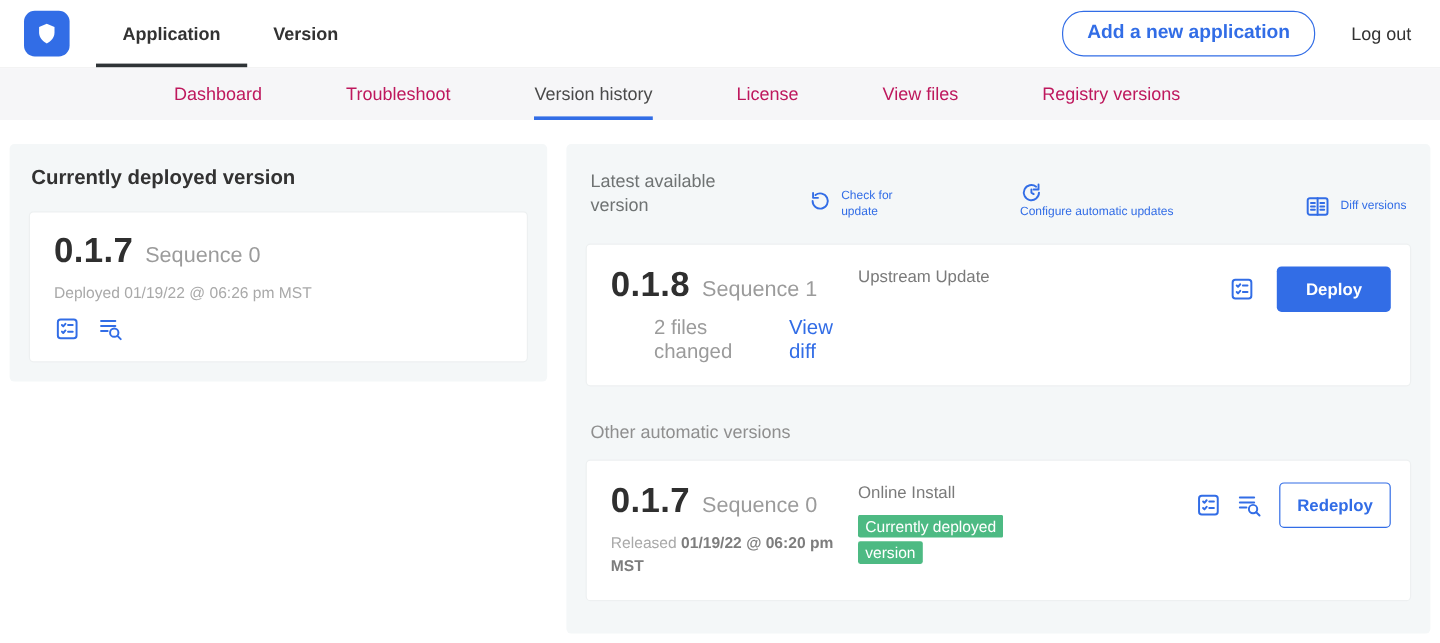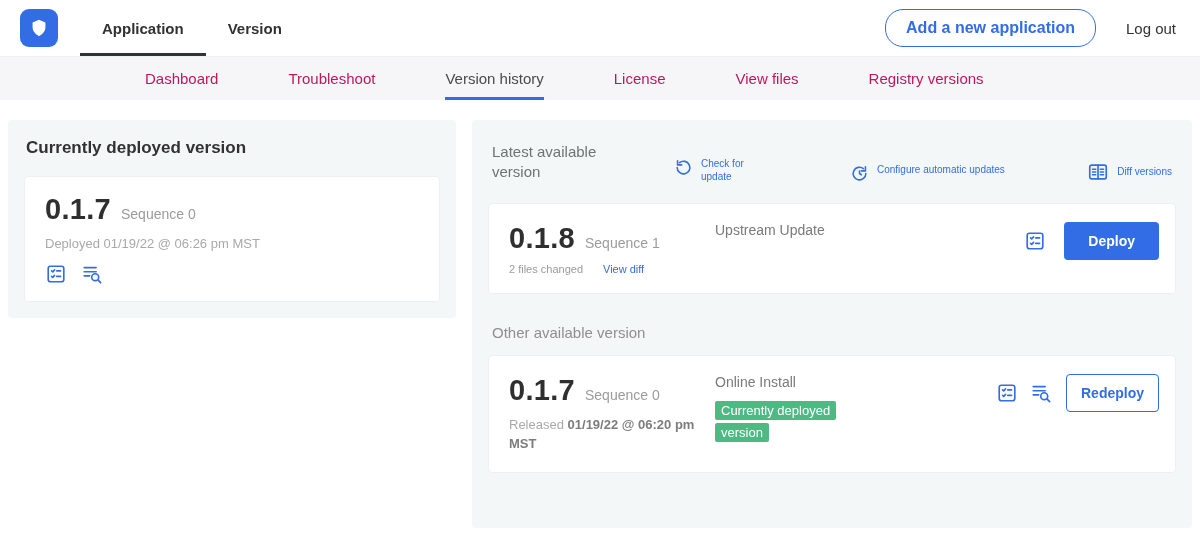--- a/index.html
+++ b/index.html
@@ -50,44 +50,44 @@
   .content { display:flex; align-items:flex-start; gap:16px; padding:20px 8px 0 8px; }
   .panel { background:#f4f7f8; border-radius:4px; }
   .card  { background:#fff; border:1px solid #edf0f1; border-radius:4px; }
 
   
   .left-panel { width:448px; padding:18px 16px 16px; flex:none; }
   .left-title { font-size:17px; font-weight:700; color:#323232; margin:0 0 18px 2px; }
   .deployed-card { padding:16px 20px 16px; }
   .version-row { display:flex; align-items:baseline; }
   .version-big { font-size:29px; font-weight:700; color:#2f2f2f; letter-spacing:.3px; }
-  .sequence { font-size:14px; color:#9b9b9b; margin-left:10px; }
+  .sequence { font-size:18px; color:#9b9b9b; margin-left:10px; }
   .muted-line { margin-top:10px; font-size:13px; color:#a9a9a9; }
   .icon-row { margin-top:12px; display:flex; gap:14px; color:#326de6; }
   .icon-btn { width:22px; height:22px; cursor:pointer; display:inline-flex; }
   .icon-btn svg { width:22px; height:22px; }
 
   
   .right-panel { flex:1; padding:16px; min-height:408px; }
   .right-header { display:flex; align-items:flex-end; margin:6px 4px 20px 4px; }
   .right-title { width:150px; font-size:15px; color:#6f7373; line-height:1.35; flex:none; }
   .action { display:flex; color:#326de6; font-size:10px; line-height:1.3; cursor:pointer; }
   .action svg { width:19px; height:19px; flex:none; margin-right:8px; margin-top:1px; }
   .action-check { margin-left:32px; width:110px; }
   .action-check .action-label { width:72px; }
-  .action-configure { margin-left:66px; width:180px; }
+  .action-configure { margin-left:66px; width:180px;flex-direction:column; }
   .action-configure .action-label { width:142px; }
   .action-diff { margin-left:auto; align-items:center; }
   .action-diff svg { width:22px; height:22px; }
 
   .release-card { padding:18px 16px 18px 20px; display:flex; align-items:flex-start; }
   .rel-info { width:200px; flex:none; }
   .rel-released { margin-top:8px; font-size:13px; color:#a9a9a9; width:195px; line-height:1.5; }
   .rel-date { color:#7d7d7d; font-weight:700; }
-  .files-row { margin-top:8px; font-size:11px; color:#9b9b9b; display:flex; gap:20px; }
+  .files-row { margin-top:8px; font-size:17px; color:#9b9b9b; display:flex; gap:20px;margin-left:36px; }
   .view-diff { color:#326de6; cursor:pointer; }
   .source-col { flex:1; padding-left:6px; font-size:14px; color:#7a7a7a; }
   .source-line { font-size:14px; color:#7a7a7a; }
   .badge-wrap { margin-top:10px; width:150px; font-size:13px; line-height:1.75; }
   .status-badge {
     background:#4dba83; color:#fff; padding:2px 6px; border-radius:2px;
     -webkit-box-decoration-break:clone; box-decoration-break:clone;
   }
   .card-actions { display:flex; align-items:center; gap:12px; color:#326de6; }
   .btn-deploy {
@@ -212,21 +212,21 @@
             <path d="M7.2 8.6l1.2 1.2 2-2.3"></path>
               <path d="M12.8 8.6h4.2"></path>
             <path d="M7.2 14.6l1.2 1.2 2-2.3"></path>
               <path d="M12.8 14.6h4.2"></path>
           </svg>
         </span>
         <button class="btn-deploy">Deploy</button>
       </div>
     </div>
 
-    <div class="other-title">Other available version</div>
+    <div class="other-title">Other automatic versions</div>
 
     <div class="card release-card">
       <div class="rel-info">
         <div class="version-row">
           <span class="version-big">0.1.7</span>
           <span class="sequence">Sequence 0</span>
         </div>
         <div class="rel-released">
           <span>Released</span>
           <span class="rel-date">01/19/22 @ 06:20 pm MST</span>

